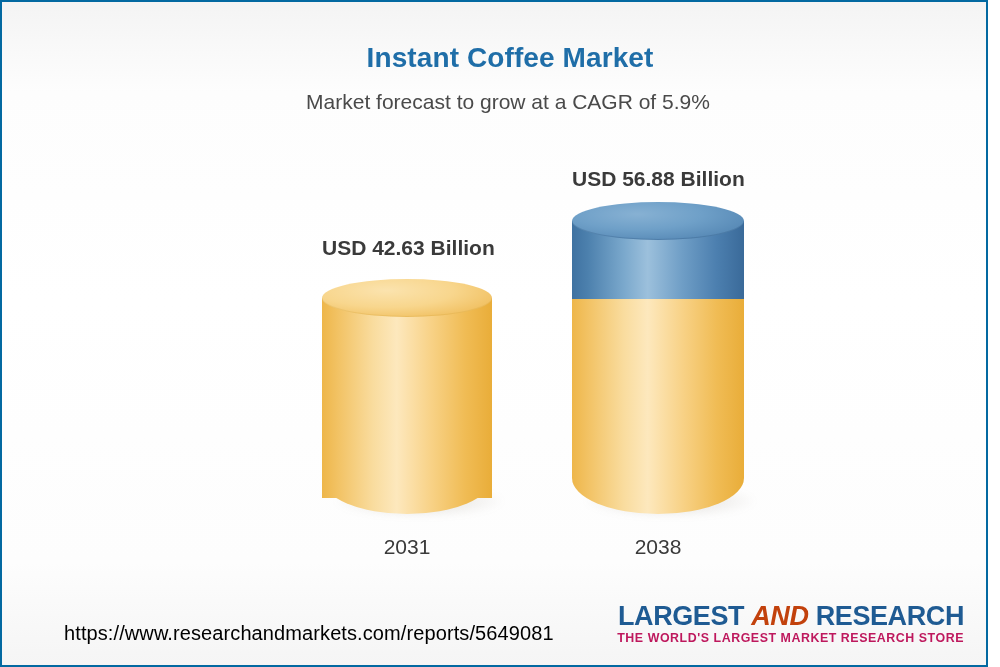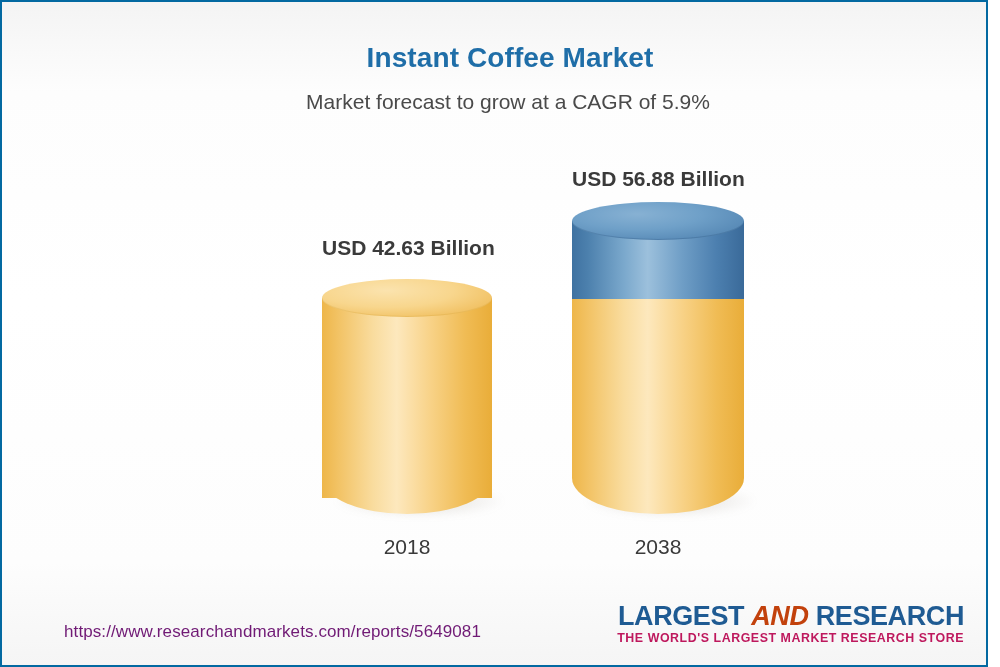--- a/index.html
+++ b/index.html
@@ -145,22 +145,22 @@
     color: #3a3a3a;
     white-space: nowrap;
     z-index: 5;
   }
 
   
   .footer-url {
     position: absolute;
     left: 30px;
     top: 620px;
-    font-size: 17px;
-    color: #701a75;
+    font-size: 20px;
+    color: #000000;
     letter-spacing: 0.1px;
   }
   .logo {
     position: absolute;
     right: 22px;
     top: 600px;
     text-align: right;
   }
   .logo-main {
     font-size: 27px;
@@ -194,21 +194,21 @@
       <div class="value-label" style="left: 288px; top: 234px; width: 172px;">USD 42.63 Billion</div>
 
       <div class="cyl-group" style="left: 288px; top: 277px; width: 170px; height: 235px;">
         <div class="cyl-shadow"></div>
 
         <div class="cyl-body gold-side" style="top: 19px; height: 200px;"></div>
         <div class="cyl-bottom gold-side" style="top: 199px;"></div>
         <div class="cyl-top gold-top" style="top: 0px;"></div>
       </div>
 
-      <div class="cat-label" style="left: 288px; top: 533px; width: 170px;">2018</div>
+      <div class="cat-label" style="left: 288px; top: 533px; width: 170px;">2031</div>
 
       <div class="value-label" style="left: 538px; top: 165px; width: 172px;">USD 56.88 Billion</div>
 
       <div class="cyl-group" style="left: 538px; top: 200px; width: 172px; height: 312px;">
         <div class="cyl-shadow"></div>
 
         <div class="cyl-body gold-side" style="top: 97px; height: 179px;"></div>
         <div class="cyl-bottom gold-side" style="top: 276px;"></div>
 
         <div class="cyl-body blue-side" style="top: 19px; height: 78px;"></div>

